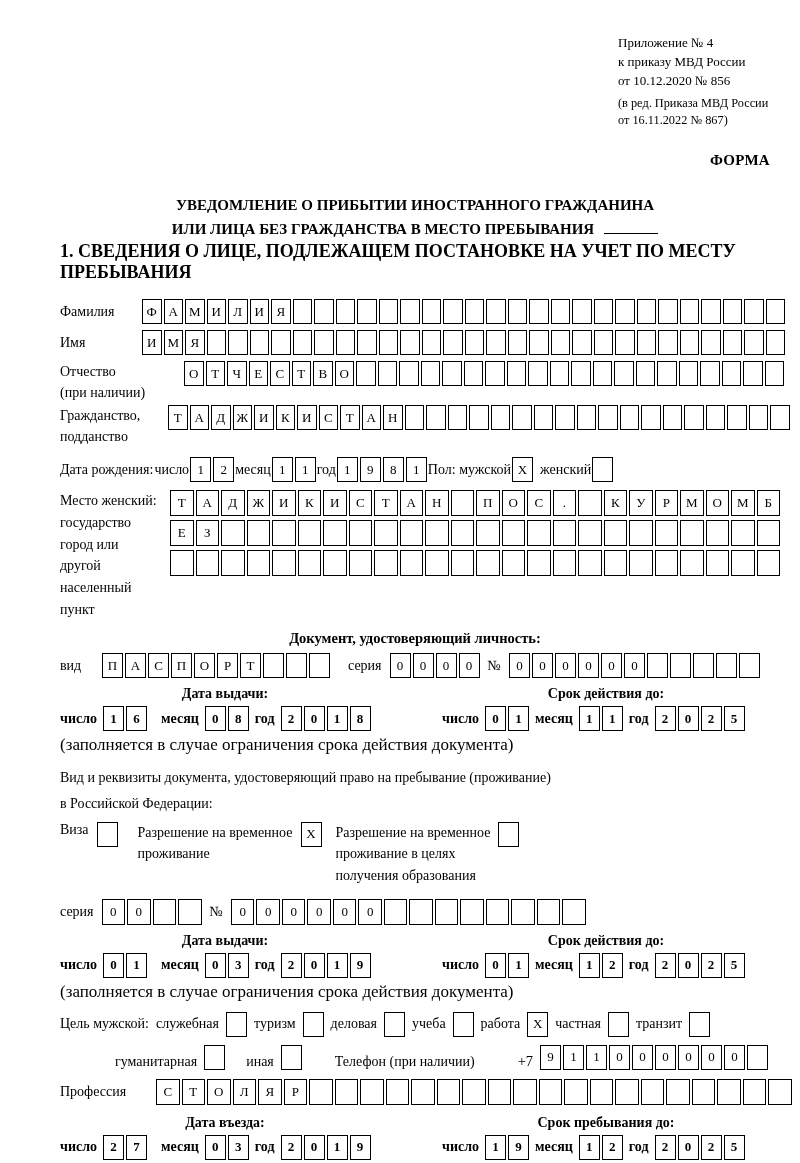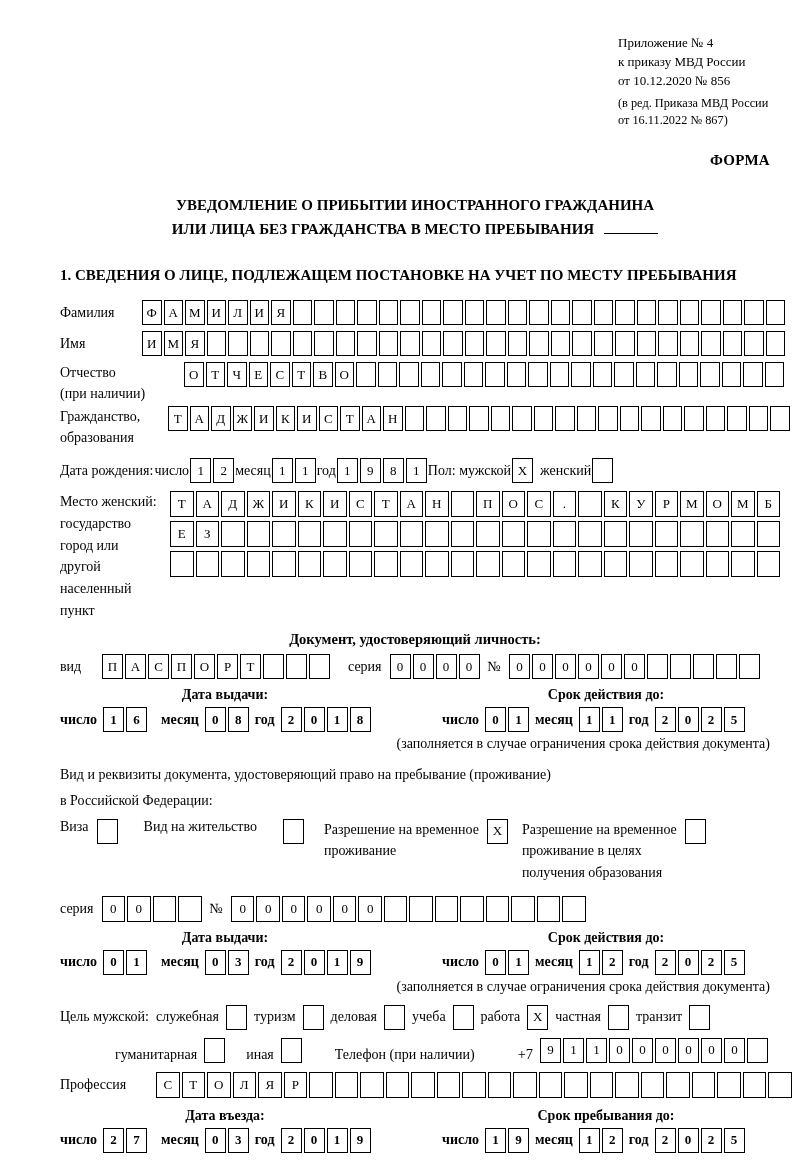--- a/index.html
+++ b/index.html
@@ -13,21 +13,21 @@
   .page { padding:34px 30px 0 60px; width:800px; }
 
   
   .appendix { margin-left:558px; font-size:13px; line-height:1.45; }
   .appendix .edition { font-size:12.3px; margin-top:4px; line-height:1.45; }
   .forma { text-align:right; font-weight:bold; font-size:15px; margin-top:22px; letter-spacing:.3px; }
 
   
   .title { text-align:center; font-weight:bold; font-size:15px; margin-top:24px; line-height:1.6; }
   .blank-line { display:inline-block; width:54px; border-bottom:1.7px solid #000; height:12px; margin-left:10px; }
-  .section-heading { font-weight:bold; font-size:15px; margin-top:26px; }
+  .section-heading { font-weight:bold; font-size:18px; }
 
   
   .frow { display:flex; align-items:center; gap:24px; margin-top:6px; }
   .lbl { flex:none; }
   .cells { display:flex; gap:2px; flex:none; }
   .cell {
     flex:none; border:1.6px solid #000; background:#fff;
     display:flex; align-items:center; justify-content:center;
     font-size:13px; font-family:"Liberation Serif", serif;
   }
@@ -49,21 +49,21 @@
   .stack .cells { margin:0; }
 
   .center-b { text-align:center; font-weight:bold; margin-top:10px; font-size:14.5px; }
 
   
   .datepair { display:flex; margin-top:8px;font-weight:bold; }
   .dp-col-l { width:330px; flex:none; }
   .dp-col-r { flex:1; padding-left:52px; }
   .dp-title { text-align:center; margin-bottom:4px; }
   .dp-row { display:flex; align-items:center; gap:6px; }
-  .caption { font-size:14px; text-align:right; margin-top:4px; }
+  .caption { font-size:17px; margin-top:4px; }
 
   .para { margin-top:10px; line-height:1.8; }
 
   .permits { display:flex; align-items:flex-start; gap:14px; margin-top:6px; }
   .permit-item { display:flex; align-items:flex-start; gap:8px; }
   .permit-item .cell { margin-top:0; }
   .c-lbl { text-align:left; line-height:1.55; }
 
   .purpose-row { display:flex; align-items:center; gap:7px; margin-top:10px; flex-wrap:nowrap; }
   .purpose-row2 { display:flex; align-items:flex-end; gap:7px; margin-top:8px; padding-left:55px; }
@@ -199,21 +199,21 @@
         <span class="cell"></span>
         <span class="cell"></span>
         <span class="cell"></span>
         <span class="cell"></span>
       </span>
   </div>
 
   <div class="frow" style="align-items:flex-start; margin-top:2px;">
     <span class="lbl w-cit two-line">
       <span>Гражданство,</span><br>
-      <span>образования</span>
+      <span>подданство</span>
     </span>
     <span class="cells s">
         <span class="cell">Т</span>
         <span class="cell">А</span>
         <span class="cell">Д</span>
         <span class="cell">Ж</span>
         <span class="cell">И</span>
         <span class="cell">К</span>
         <span class="cell">И</span>
         <span class="cell">С</span>
@@ -445,24 +445,20 @@
   <div class="para">
     <div>Вид и реквизиты документа, удостоверяющий право на пребывание (проживание)</div>
     <div>в Российской Федерации:</div>
   </div>
 
   <div class="permits">
     <div class="permit-item">
       <span>Виза</span>
       <span class="cell cb"></span>
     </div>
-    <div class="permit-item" style="margin-left:12px;">
-      <span>Вид на жительство</span>
-      <span class="cell cb" style="margin-left:18px;"></span>
-    </div>
     <div class="permit-item" style="margin-left:6px;">
       <span class="c-lbl">
         <span>Разрешение на временное</span><br>
         <span>проживание</span>
       </span>
       <span class="cell cb">X</span>
     </div>
     <div class="permit-item">
       <span class="c-lbl">
         <span>Разрешение на временное</span><br>

